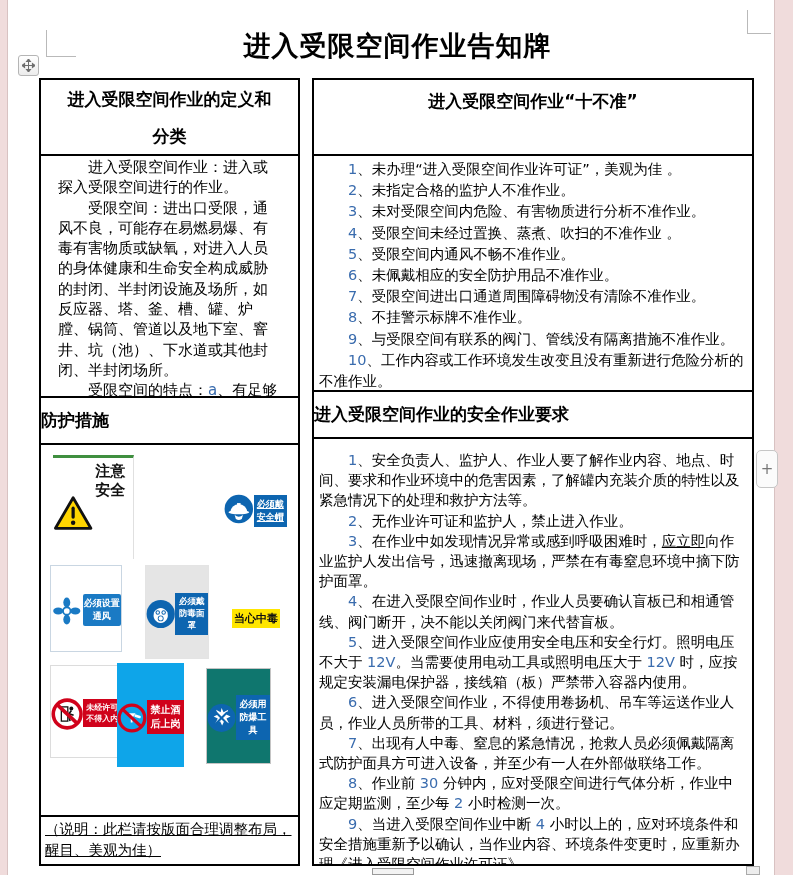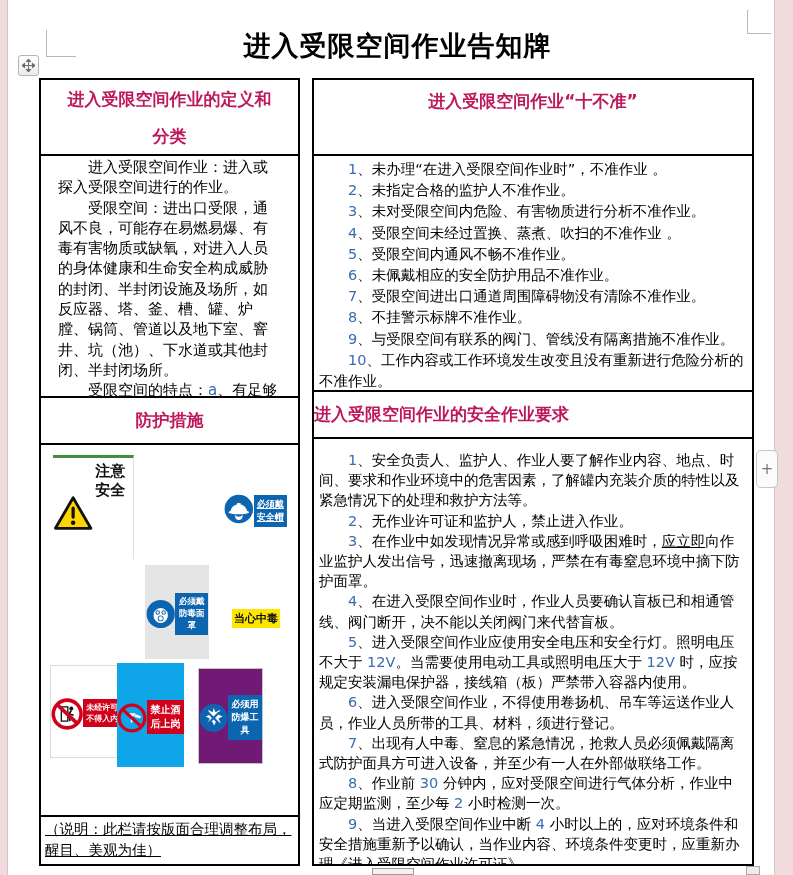--- a/index.html
+++ b/index.html
@@ -10,25 +10,25 @@
   .strip.right{right:0;width:18px;border-left:1px solid #d8c2c2;}
   .crop{position:absolute;background:#b9b9b9;}
   .page-title{position:absolute;top:28px;left:40px;width:715px;text-align:center;
     font-family:"DejaVu Serif",serif;font-weight:bold;font-size:27px;color:#000;letter-spacing:1px;}
   .move-handle{position:absolute;left:18px;top:55px;width:19px;height:19px;border:1px solid #b5b5b5;
     border-radius:3px;background:linear-gradient(#ffffff,#ececec);display:flex;align-items:center;justify-content:center;cursor:move;}
   .col{position:absolute;top:78px;border:2px solid #000;box-sizing:border-box;background:#fff;display:flex;flex-direction:column;}
   .col.leftcol{left:39px;width:261px;height:788px;}
   .col.rightcol{left:312px;width:442px;height:788px;}
   .cell{box-sizing:border-box;}
-  .hdr{font-weight:bold;font-size:17px;text-align:center;color:#be185d;}
+  .hdr{font-weight:bold;font-size:17px;text-align:center;color:#000000;}
   .lc-def-hdr{height:76px;border-bottom:2px solid #000;display:flex;flex-direction:column;justify-content:center;gap:14px;padding-top:2px;}
   .lc-body{height:242px;border-bottom:2px solid #000;font-size:15px;line-height:20.3px;padding:1px 17px;color:#000;overflow:hidden;}
   .lc-body p{margin:0;text-indent:2em;}
-  .lc-prot-hdr{height:47px;border-bottom:2px solid #000;display:flex;align-items:center;justify-content:center;}
+  .lc-prot-hdr{height:47px;border-bottom:2px solid #000;display:flex;align-items:center;justify-content:flex-start;}
   .lc-signs{flex:1;position:relative;border-bottom:2px solid #000;background:#fff;}
   .lc-note{height:47px;font-size:14.5px;line-height:21px;padding:2px 4px;text-decoration:underline;color:#000;overflow:hidden;}
   .rc-ten-hdr{height:76px;border-bottom:2px solid #000;padding-top:10px;}
   .rc-ten-list{height:236px;border-bottom:2px solid #000;font-size:14.5px;line-height:21.2px;padding:3px 5px;overflow:hidden;}
   .rc-ten-list .item{text-indent:2em;}
   .rc-safe-hdr{height:47px;border-bottom:2px solid #000;display:flex;align-items:center;}
   .rc-req-list{flex:1;font-size:14.5px;line-height:20.2px;padding:11px 5px;overflow:hidden;}
   .rc-req-list .item{text-indent:2em;}
   .seg-blue{color:#3a6cae;}
   .seg-u{text-decoration:underline;}
@@ -42,21 +42,21 @@
   .sC{left:9px;top:120px;width:72px;height:87px;background:#fff;border:1px solid #c9d6e2;}
   .sC .sign-label-bar{background:#1a7ac4;font-size:9px;padding:3px 0;margin-top:2px;border-radius:2px;width:94%;}
   .sD{left:104px;top:120px;width:64px;height:94px;background:#e5e5e5;border:1px solid #e4e4e4;}
   .sD .sign-label-bar{background:#0d65b0;font-size:8.5px;padding:3px 0;margin-top:3px;}
   .sE{left:191px;top:124px;width:48px;height:84px;background:#fff;}
   .sE .pill{background:#ffe600;color:#111;font-weight:bold;font-size:11px;padding:2px 2px;margin-top:14px;white-space:nowrap;}
   .sF{left:9px;top:220px;width:72px;height:93px;background:#fff;border:1px solid #dcdcdc;}
   .sF .sign-label-bar{background:#d0021b;font-size:8px;padding:3px 0;margin-top:3px;}
   .sG{left:76px;top:218px;width:67px;height:104px;background:#0ea5e9;}
   .sG .sign-label-bar{background:#d0021b;font-size:10px;padding:3px 0;margin-top:4px;}
-  .sH{left:157px;top:223px;width:65px;height:96px;background:#701a75;border:1px solid #c4c4c4;}
+  .sH{left:165px;top:223px;width:65px;height:96px;background:#0f766e;border:1px solid #c4c4c4;}
   .sH .sign-label-bar{background:#0d65b0;font-size:9px;padding:3px 0;margin-top:3px;}
   .plus-btn{position:absolute;left:756px;top:450px;width:20px;height:36px;border:1px solid #c6c6c6;border-radius:5px;
     background:#fbfbfb;color:#777;font-size:15px;display:flex;align-items:center;justify-content:center;cursor:pointer;}
   .widget-a{position:absolute;left:372px;top:868px;width:42px;height:7px;background:#f3f3f3;border:1px solid #9a9a9a;box-sizing:border-box;}
   .widget-b{position:absolute;left:746px;top:866px;width:14px;height:9px;background:#ededed;border:1px solid #aaa;box-sizing:border-box;}
 </style>
 </head>
 <body>
 
 <div class="stage">
@@ -113,20 +113,32 @@
         <svg width="56" height="56" viewBox="0 0 100 100">
           <circle cx="50" cy="50" r="48" fill="#0d65b0"></circle>
           <path d="M22 60 a28 26 0 0 1 56 0 Z" fill="#fff"></path>
           <ellipse cx="50" cy="61" rx="35" ry="7" fill="#fff"></ellipse>
           <rect x="44" y="30" width="12" height="10" fill="#fff"></rect>
           <path d="M36 70 q14 12 28 0 l-4 14 q-10 6 -20 0 Z" fill="#fff"></path>
         </svg>
         <div class="sign-label-bar">必须戴安全帽</div>
       </div>
 
+      <div class="sign sC">
+        <svg width="54" height="54" viewBox="0 0 100 100" style="margin-top:4px">
+          <g fill="#1a7ac4">
+            <ellipse cx="50" cy="23" rx="11" ry="16"></ellipse>
+            <ellipse cx="77" cy="50" rx="16" ry="11"></ellipse>
+            <ellipse cx="50" cy="77" rx="11" ry="16"></ellipse>
+            <ellipse cx="23" cy="50" rx="16" ry="11"></ellipse>
+          </g>
+          <circle cx="50" cy="50" r="12" fill="#fff" stroke="#1a7ac4" stroke-width="6"></circle>
+        </svg>
+        <div class="sign-label-bar">必须设置通风</div>
+      </div>
 
       <div class="sign sD">
         <svg width="56" height="56" viewBox="0 0 100 100" style="margin-top:3px">
           <circle cx="50" cy="50" r="48" fill="#0d65b0"></circle>
           <path d="M27 44 q23 -28 46 0 q5 24 -11 33 q-12 7 -24 0 q-16 -9 -11 -33 Z" fill="#fff"></path>
           <circle cx="40" cy="45" r="7.5" fill="#0d65b0"></circle>
             <circle cx="60" cy="45" r="7.5" fill="#0d65b0"></circle>
           <circle cx="40" cy="45" r="4" fill="#fff"></circle>
             <circle cx="60" cy="45" r="4" fill="#fff"></circle>
           <circle cx="50" cy="65" r="10" fill="#0d65b0"></circle>
@@ -183,21 +195,21 @@
     </div>
 
     <div class="cell lc-note">（说明：此栏请按版面合理调整布局，醒目、美观为佳）</div>
   </div>
 
   <div class="col rightcol">
     <div class="cell rc-ten-hdr">
       <div class="hdr">进入受限空间作业“十不准”</div>
     </div>
     <div class="cell rc-ten-list">
-      <div class="item"><span class="seg-blue">1</span><span>、未办理“在进入受限空间作业时”，不准作业 。</span></div>
+      <div class="item"><span class="seg-blue">1</span><span>、未办理“进入受限空间作业许可证”，美观为佳 。</span></div>
       <div class="item"><span class="seg-blue">2</span><span>、未指定合格的监护人不准作业。</span></div>
       <div class="item"><span class="seg-blue">3</span><span>、未对受限空间内危险、有害物质进行分析不准作业。</span></div>
       <div class="item"><span class="seg-blue">4</span><span>、受限空间未经过置换、蒸煮、吹扫的不准作业 。</span></div>
       <div class="item"><span class="seg-blue">5</span><span>、受限空间内通风不畅不准作业。</span></div>
       <div class="item"><span class="seg-blue">6</span><span>、未佩戴相应的安全防护用品不准作业。</span></div>
       <div class="item"><span class="seg-blue">7</span><span>、受限空间进出口通道周围障碍物没有清除不准作业。</span></div>
       <div class="item"><span class="seg-blue">8</span><span>、不挂警示标牌不准作业。</span></div>
       <div class="item"><span class="seg-blue">9</span><span>、与受限空间有联系的阀门、管线没有隔离措施不准作业。</span></div>
       <div class="item"><span class="seg-blue">10</span><span>、工作内容或工作环境发生改变且没有重新进行危险分析的不准作业。</span></div>
     </div>

